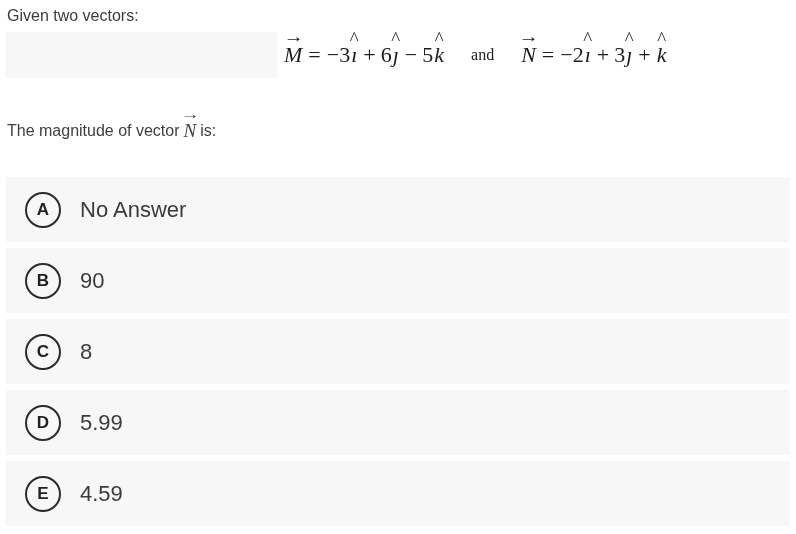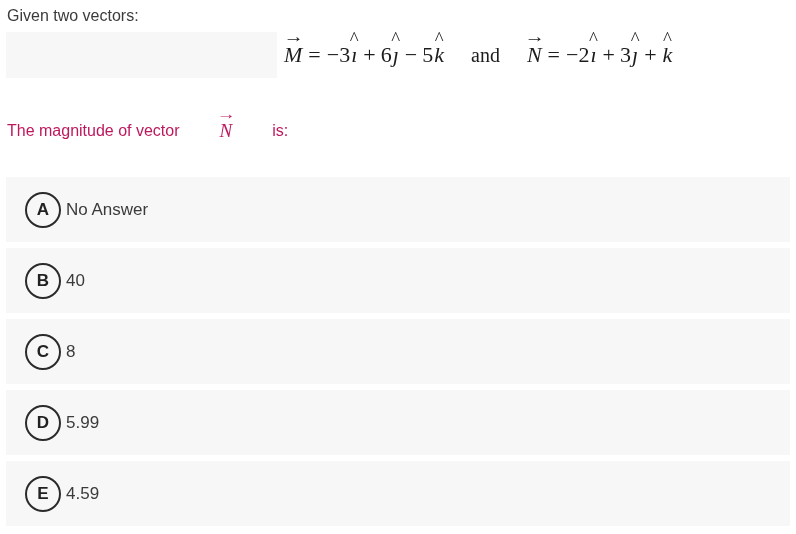--- a/index.html
+++ b/index.html
@@ -104,35 +104,34 @@
   }
   .op {
     padding: 0 5px;
   }
   .eq-sign {
     padding: 0 6px 0 5px;
   }
   .and-word {
     font-style: normal;
     padding: 0 26px;
-    font-size: 20px;
+    font-size: 16px;
   }
 
   
   .question-line {
     position: absolute;
     left: 7px;
     top: 118px;
     font-size: 16px;
     line-height: 26px;
-    color: #be185d;
+    color: #404040;
     white-space: nowrap;
     display: flex;
     align-items: flex-start;
-    gap: 36px;
   }
   .question-vec {
     font-family: "Liberation Serif", "DejaVu Serif", serif;
     font-size: 19px;
     position: relative;
     font-style: italic;
     display: inline-block;
     margin: 0 4px 0 4px;
   }
   .question-vec::after {
@@ -171,22 +170,22 @@
     display: flex;
     align-items: center;
     justify-content: center;
     font-size: 17px;
     font-weight: bold;
     color: #222222;
     box-sizing: border-box;
     letter-spacing: 0;
   }
   .option-label {
-    margin-left: 5px;
-    font-size: 17px;
+    margin-left: 19px;
+    font-size: 22px;
     color: #3b3b3b;
     line-height: 1;
   }
 </style>
 </head>
 <body>
 
 <div class="page">
 
   <div class="prompt-line">Given two vectors:</div>
@@ -237,21 +236,21 @@
 
   <div class="options">
 
     <div class="option-row">
       <div class="option-badge">A</div>
       <div class="option-label">No Answer</div>
     </div>
 
     <div class="option-row">
       <div class="option-badge">B</div>
-      <div class="option-label">40</div>
+      <div class="option-label">90</div>
     </div>
 
     <div class="option-row">
       <div class="option-badge">C</div>
       <div class="option-label">8</div>
     </div>
 
     <div class="option-row">
       <div class="option-badge">D</div>
       <div class="option-label">5.99</div>

